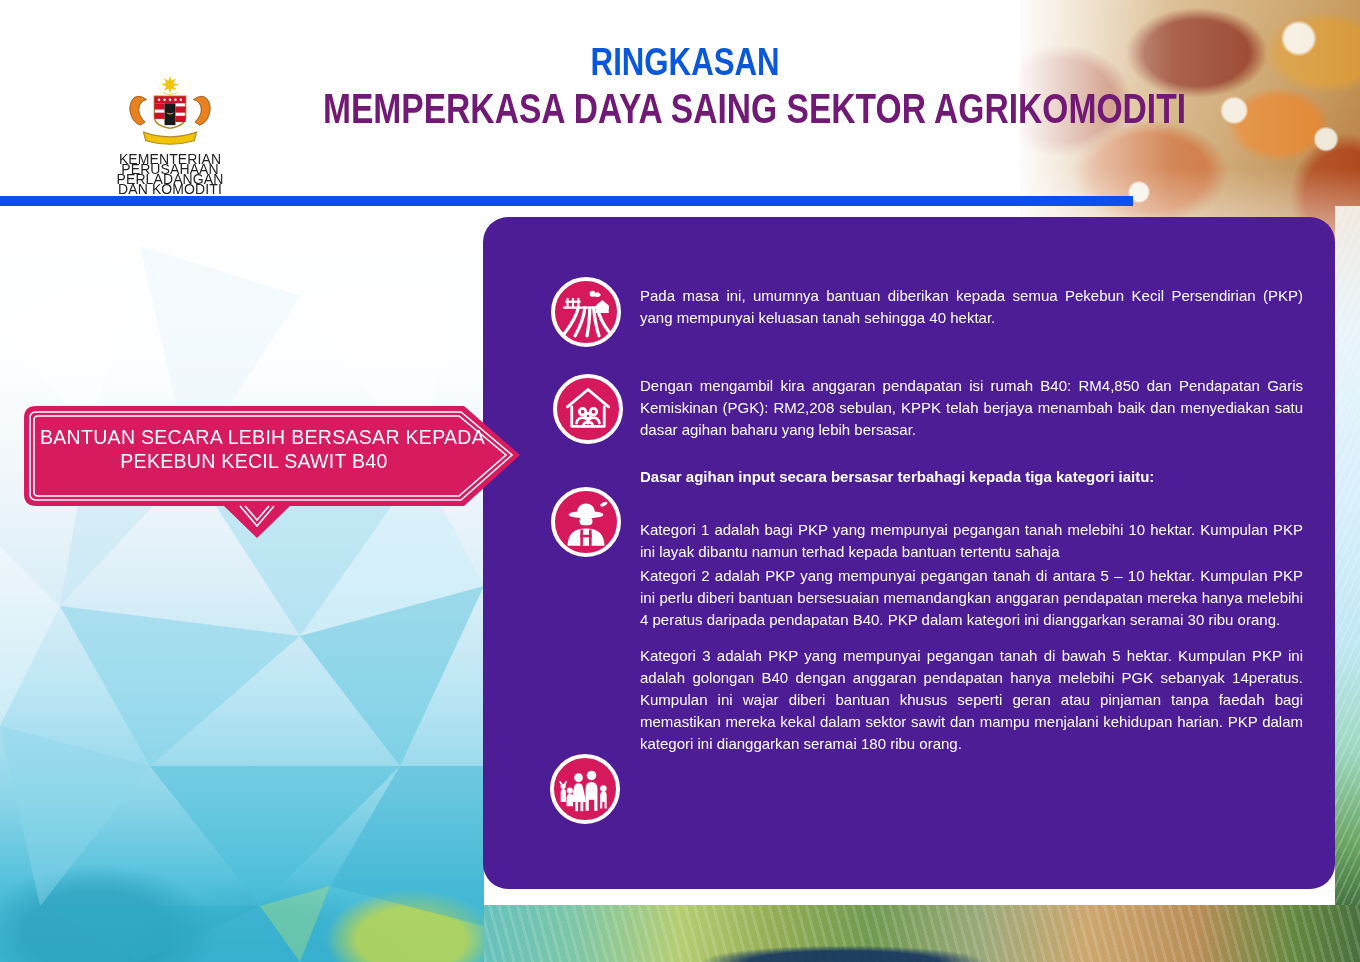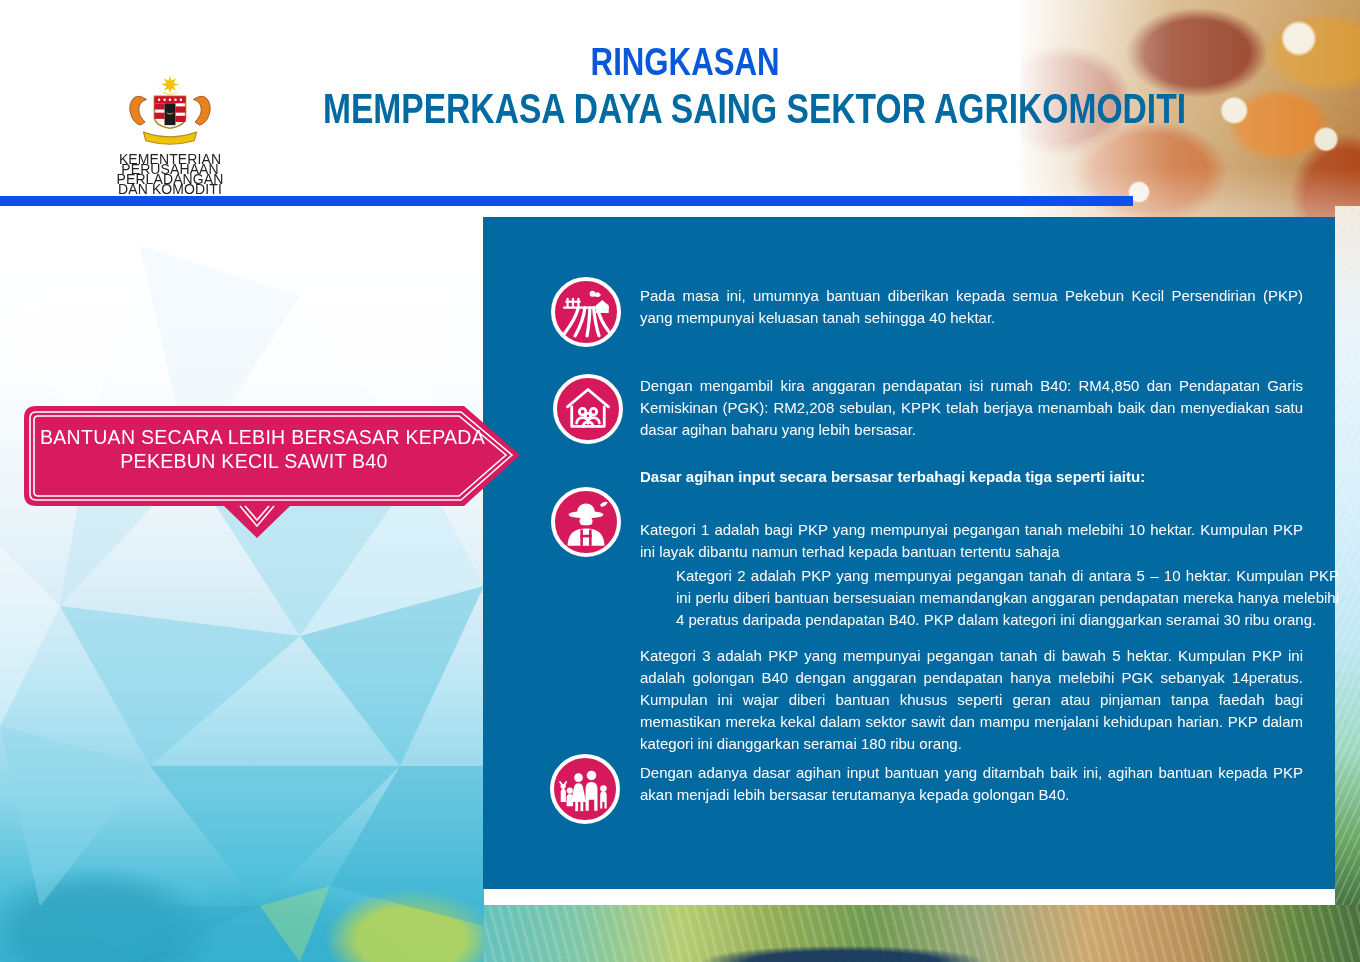--- a/index.html
+++ b/index.html
@@ -42,32 +42,32 @@
 
   
   .logo{left:108px;top:76px;width:124px;text-align:center;}
   .logo svg{display:block;margin:0 auto;}
   .logo .mline{font-size:14px;font-weight:normal;color:#222;line-height:10px;letter-spacing:.1px;}
   .titles{left:215px;top:40px;width:940px;text-align:center;}
   .titles .t{display:block;font-weight:bold;line-height:1.12;white-space:nowrap;}
   .titles .t span{display:inline-block;transform:scaleX(.8);transform-origin:center;}
   .t1{font-size:39px;color:#0a58da;}
   .t2{font-size:42px;color:#9e1c22;margin-top:1px;}
-  .t3{font-size:42px;color:#0369a1;margin-top:1px;}
+  .t3{font-size:42px;color:#701a75;margin-top:1px;}
   .blue-bar{left:0;top:196px;width:1133px;height:10px;background:#0b50e8;}
 
   
   .banner{left:12px;top:403px;width:512px;height:140px;z-index:4;}
   .banner svg{position:absolute;left:0;top:0;}
   .banner .btxt{position:absolute;left:28px;top:22px;width:428px;text-align:center;
      color:#fff;font-size:19.5px;line-height:24px;letter-spacing:.3px;}
   .banner .btxt span{display:block;white-space:nowrap;}
 
   
-  .panel{left:483px;top:217px;width:852px;height:672px;background:#0369a1;z-index:2;}
+  .panel{left:483px;top:217px;width:852px;height:672px;background:#4c1d95;z-index:2;border-radius:25px;}
   .ico{position:absolute;width:70px;height:70px;border-radius:50%;
        background:#d5195b;border:4px solid #ffffff;box-sizing:border-box;
        display:flex;align-items:center;justify-content:center;}
   .ico svg{width:52px;height:52px;}
   .txt{position:absolute;left:157px;width:663px;color:#ffffff;
        font-size:15px;line-height:22px;text-align:justify;}
   .txt.bold{font-weight:bold;text-align:left;}
 </style>
 </head>
 <body>
@@ -172,41 +172,41 @@
       <circle cx="19" cy="26.5" r="3"></circle>
       <circle cx="29" cy="26.5" r="3"></circle>
       <path d="M13.5 37 a5.5 5 0 0 1 11 0"></path>
       <path d="M23.5 37 a5.5 5 0 0 1 11 0"></path>
       <circle cx="24" cy="30.5" r="2.4"></circle>
       <path d="M19.5 40 a4.5 4.2 0 0 1 9 0"></path>
     </svg>
   </div>
   <div class="txt" style="top:158px;">Dengan mengambil kira anggaran pendapatan isi rumah B40: RM4,850 dan Pendapatan Garis Kemiskinan (PGK): RM2,208 sebulan, KPPK telah berjaya menambah baik dan menyediakan satu dasar agihan baharu yang lebih bersasar.</div>
 
-  <div class="txt bold" style="top:249px;">Dasar agihan input secara bersasar terbahagi kepada tiga seperti iaitu:</div>
+  <div class="txt bold" style="top:249px;">Dasar agihan input secara bersasar terbahagi kepada tiga kategori iaitu:</div>
 
   <div class="ico" style="left:68px;top:270px;">
     <svg viewBox="0 0 48 48">
       <g fill="#ffffff">
         <path d="M16 14 a8 7 0 0 1 16 0 v3 h-16 z"></path>
         <ellipse cx="24" cy="17.2" rx="16" ry="3.4"></ellipse>
         <path d="M37 8 q4 -4 7 -2 q-2 4 -6 4 z"></path>
         <rect x="18" y="19.5" width="12" height="7.5" rx="3.6"></rect>
         <path d="M7 46 q0 -16 17 -16 q17 0 17 16 z"></path>
       </g>
       <g stroke="#d5195b" stroke-width="2.4" fill="none">
         <path d="M20 31 V46"></path>
           <path d="M28 31 V46"></path>
         <path d="M18.5 37 H29.5"></path>
       </g>
     </svg>
   </div>
   <div class="txt" style="top:302px;">Kategori 1 adalah bagi PKP yang mempunyai pegangan tanah melebihi 10 hektar. Kumpulan PKP ini layak dibantu namun terhad kepada bantuan tertentu sahaja</div>
 
-  <div class="txt" style="top:348px;margin-left:36px;">Kategori 2 adalah PKP yang mempunyai pegangan tanah di antara 5 – 10 hektar. Kumpulan PKP ini perlu diberi bantuan bersesuaian memandangkan anggaran pendapatan mereka hanya melebihi 4 peratus daripada pendapatan B40. PKP dalam kategori ini dianggarkan seramai 30 ribu orang.</div>
+  <div class="txt" style="top:348px;">Kategori 2 adalah PKP yang mempunyai pegangan tanah di antara 5 – 10 hektar. Kumpulan PKP ini perlu diberi bantuan bersesuaian memandangkan anggaran pendapatan mereka hanya melebihi 4 peratus daripada pendapatan B40. PKP dalam kategori ini dianggarkan seramai 30 ribu orang.</div>
 
   <div class="txt" style="top:428px;">Kategori 3 adalah PKP yang mempunyai pegangan tanah di bawah 5 hektar. Kumpulan PKP ini adalah golongan B40 dengan anggaran pendapatan hanya melebihi PGK sebanyak 14peratus. Kumpulan ini wajar diberi bantuan khusus seperti geran atau pinjaman tanpa faedah bagi memastikan mereka kekal dalam sektor sawit dan mampu menjalani kehidupan harian. PKP dalam kategori ini dianggarkan seramai 180 ribu orang.</div>
 
   <div class="ico" style="left:67px;top:537px;">
     <svg viewBox="0 0 48 48">
       <g fill="#ffffff">
         <circle cx="30" cy="11.5" r="4.4"></circle>
         <path d="M24.5 44 V24 Q24.5 17.5 30 17.5 Q35.5 17.5 35.5 24 V44 H32.5 V34 H27.5 V44 Z"></path>
         <circle cx="18" cy="13.5" r="4"></circle>
         <path d="M11 36 L14 22 Q15 18.8 18 18.8 Q21 18.8 22 22 L25 36 Z"></path>
@@ -218,15 +218,14 @@
         <path d="M7 40 V32 Q7 28.5 10 28.5 Q13 28.5 13 32 V40 Z"></path>
         <circle cx="3.8" cy="21.5" r="2.4"></circle>
         <path d="M1.6 36 V27 Q1.6 24 4 24 Q6.4 24 6.4 27 V36 Z"></path>
       </g>
       <g stroke="#ffffff" stroke-width="1.6" stroke-linecap="round">
         <path d="M1 17.5 L3 20.5"></path>
           <path d="M6.6 17.5 L4.8 20.5"></path>
       </g>
     </svg>
   </div>
-  <div class="txt" style="top:545px;">Dengan adanya dasar agihan input bantuan yang ditambah baik ini, agihan bantuan kepada PKP akan menjadi lebih bersasar terutamanya kepada golongan B40.</div>
 
 </div>
 
 </body></html>

